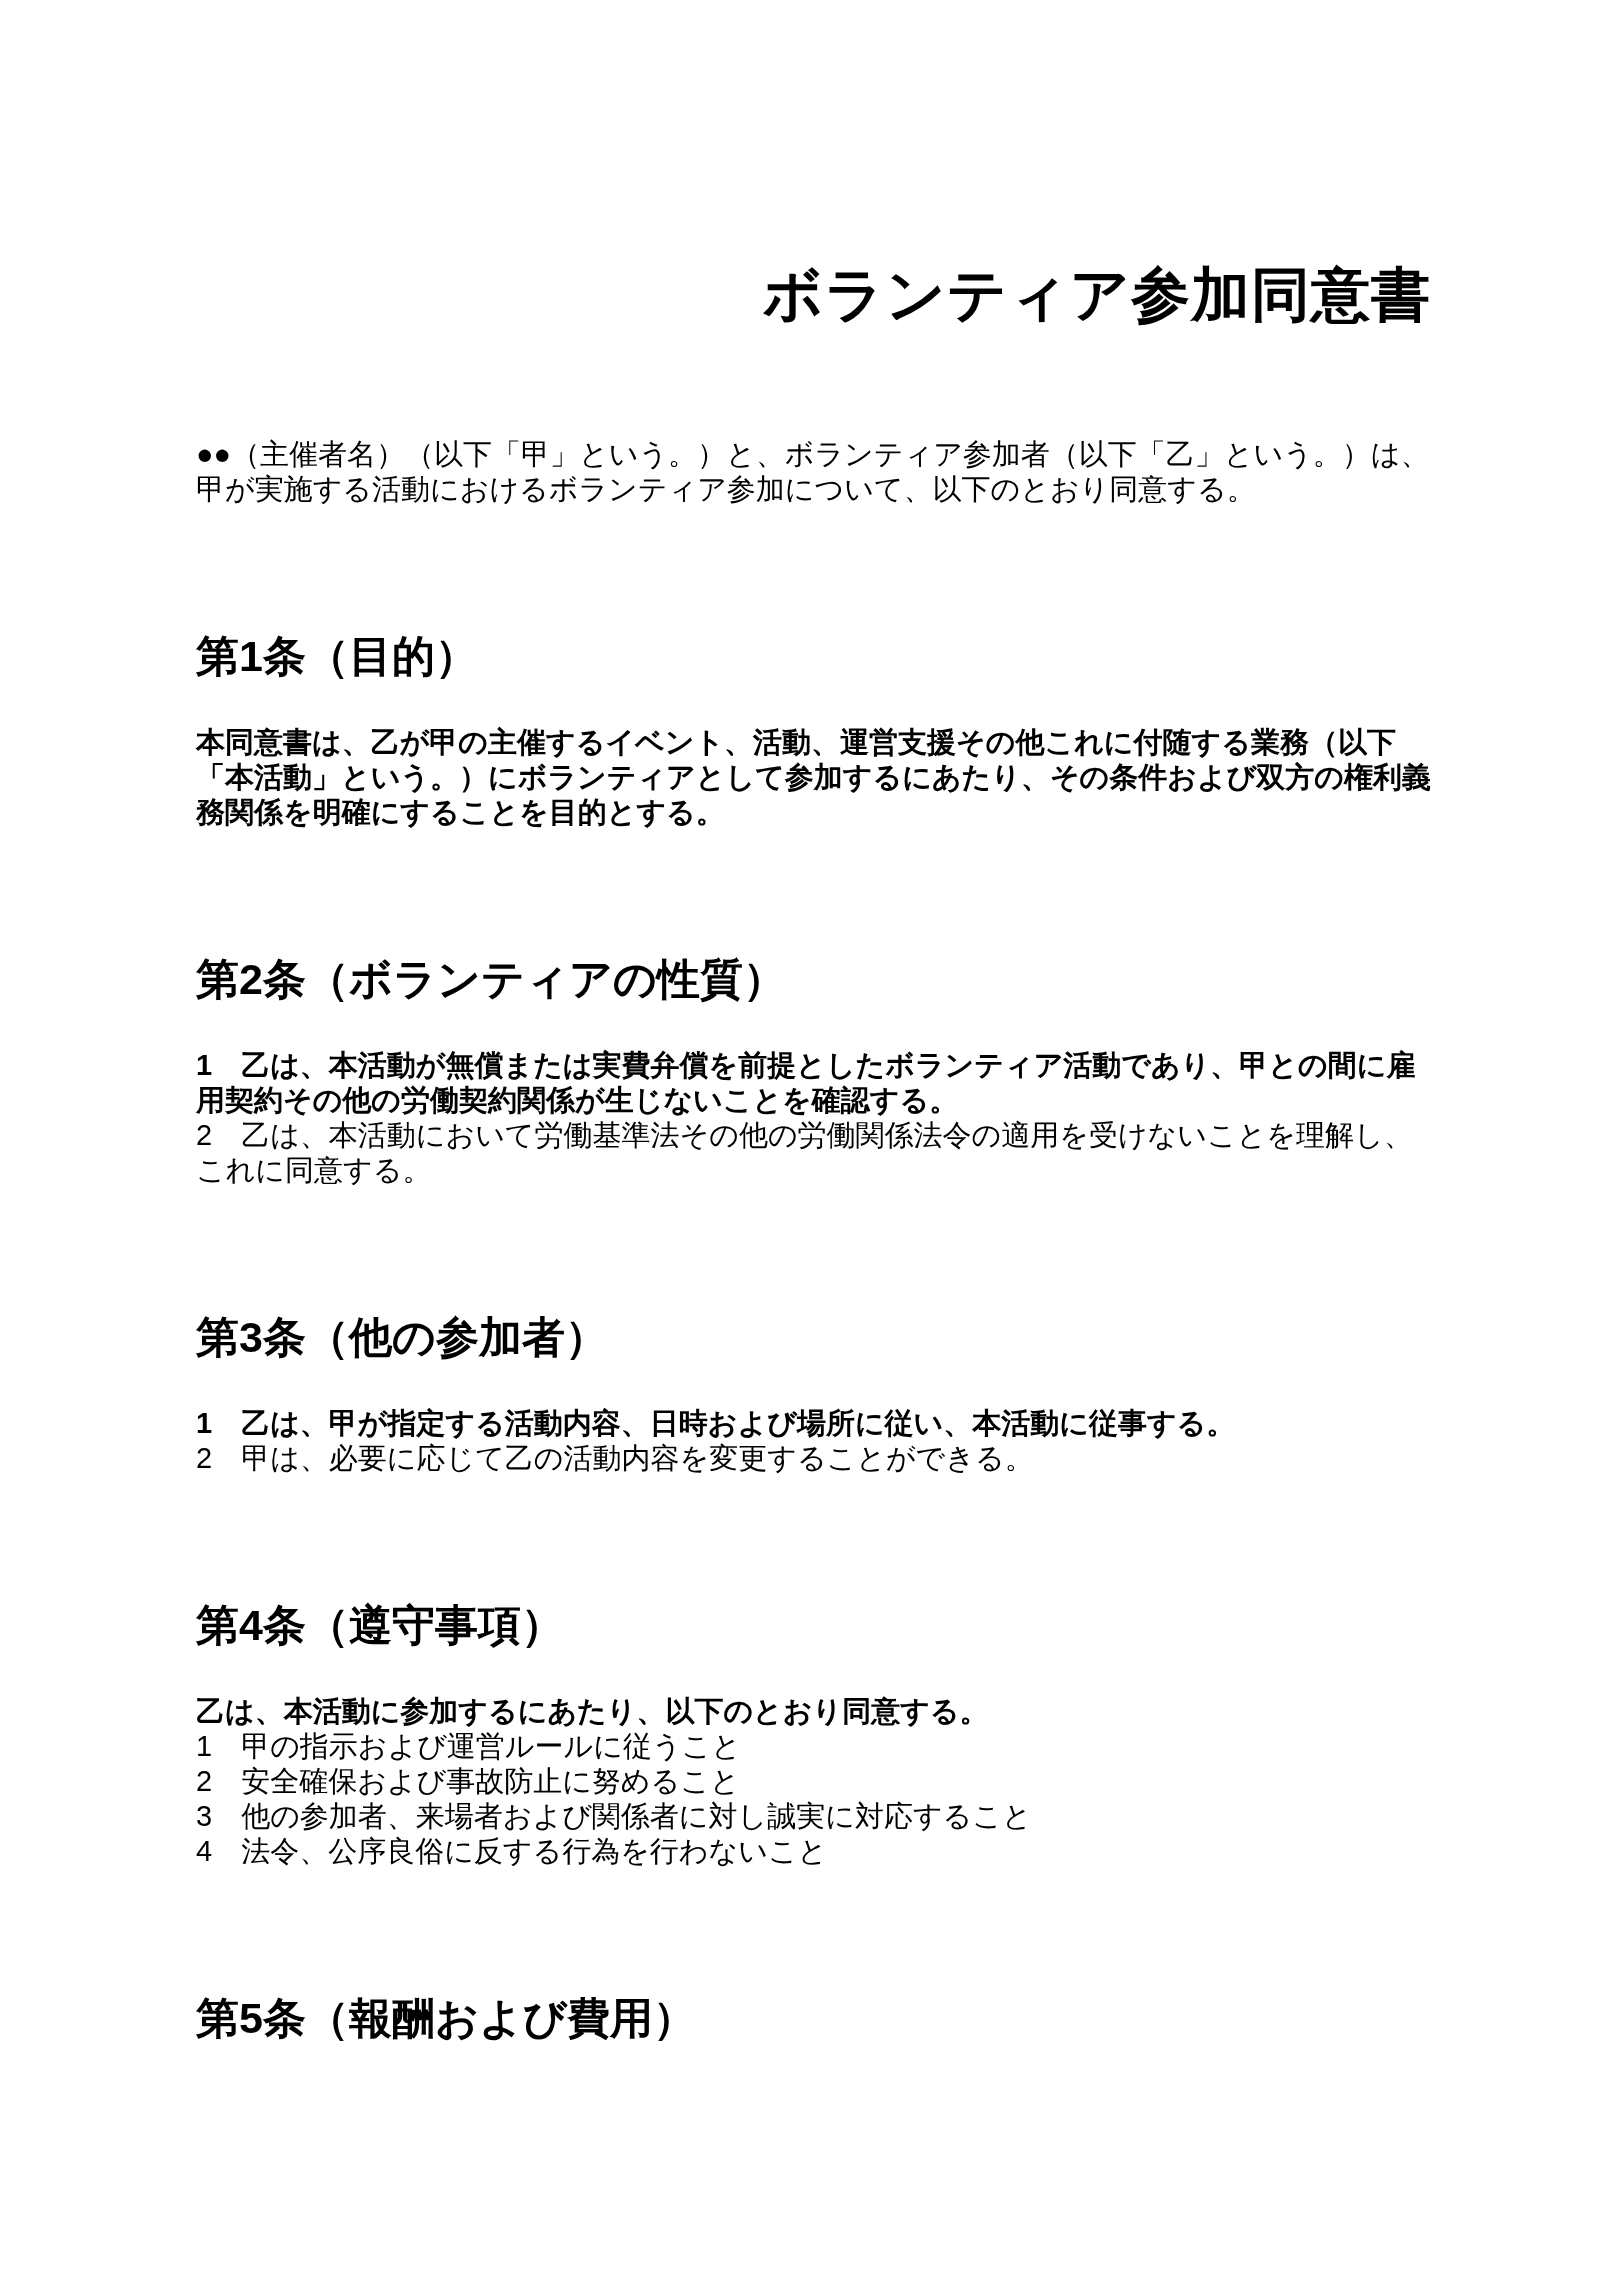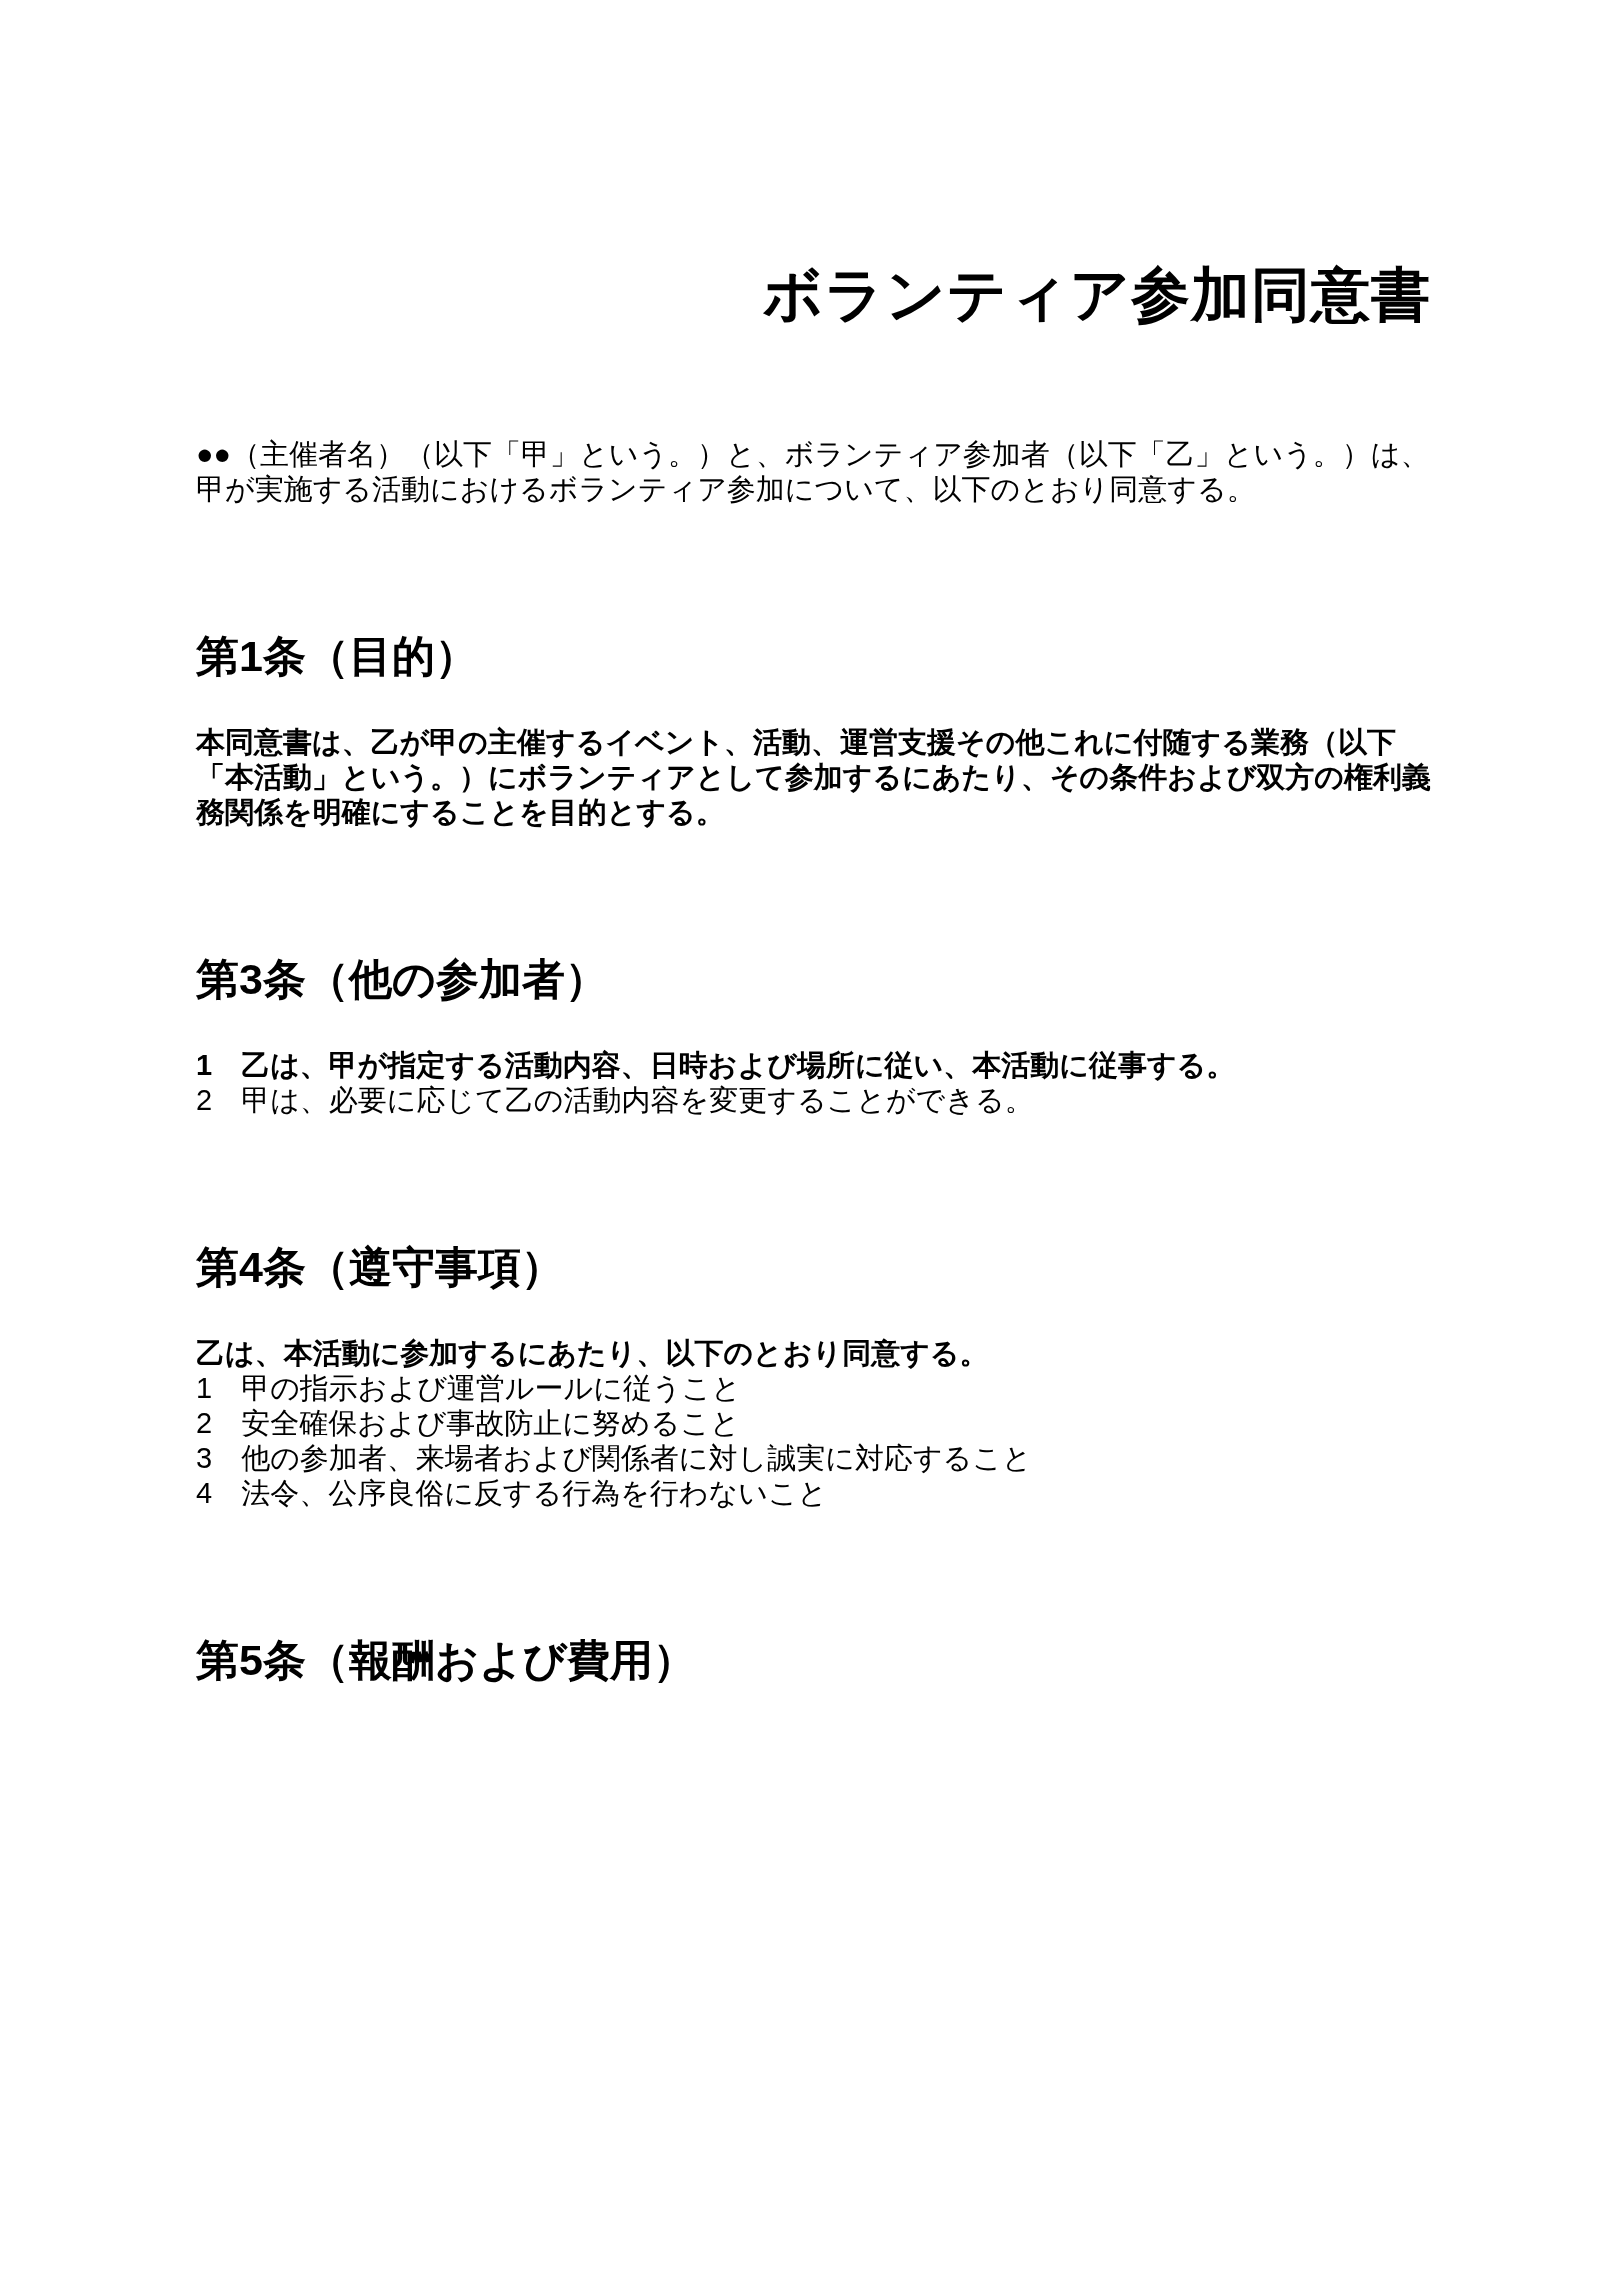--- a/index.html
+++ b/index.html
@@ -58,20 +58,25 @@
   <h1 class="doc-title">ボランティア参加同意書</h1>
 
   <p class="intro">●●（主催者名）（以下「甲」という。）と、ボランティア参加者（以下「乙」という。）は、甲が実施する活動におけるボランティア参加について、以下のとおり同意する。</p>
 
   <div id="articles">
       <section>
         <h2 class="article-heading">第1条（目的）</h2>
         <p class="body-para">本同意書は、乙が甲の主催するイベント、活動、運営支援その他これに付随する業務（以下「本活動」という。）にボランティアとして参加するにあたり、その条件および双方の権利義務関係を明確にすることを目的とする。</p>
       </section>
       <section>
+        <h2 class="article-heading">第2条（ボランティアの性質）</h2>
+        <p class="body-para">1　乙は、本活動が無償または実費弁償を前提としたボランティア活動であり、甲との間に雇用契約その他の労働契約関係が生じないことを確認する。</p>
+        <p class="body-para">2　乙は、本活動において労働基準法その他の労働関係法令の適用を受けないことを理解し、これに同意する。</p>
+      </section>
+      <section>
         <h2 class="article-heading">第3条（他の参加者）</h2>
         <p class="body-para">1　乙は、甲が指定する活動内容、日時および場所に従い、本活動に従事する。</p>
         <p class="body-para">2　甲は、必要に応じて乙の活動内容を変更することができる。</p>
       </section>
       <section>
         <h2 class="article-heading">第4条（遵守事項）</h2>
         <p class="body-para">乙は、本活動に参加するにあたり、以下のとおり同意する。</p>
         <p class="body-para">1　甲の指示および運営ルールに従うこと</p>
         <p class="body-para">2　安全確保および事故防止に努めること</p>
         <p class="body-para">3　他の参加者、来場者および関係者に対し誠実に対応すること</p>

